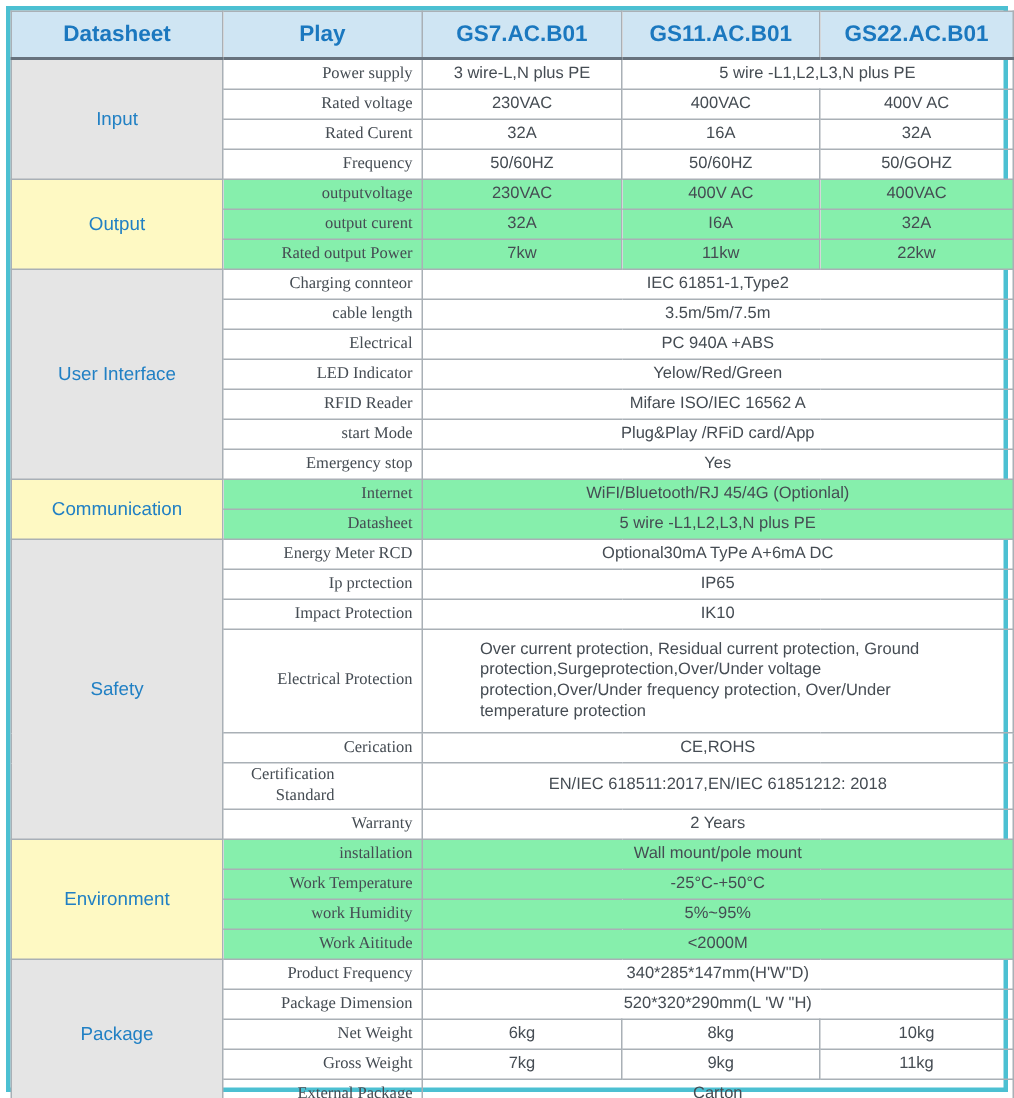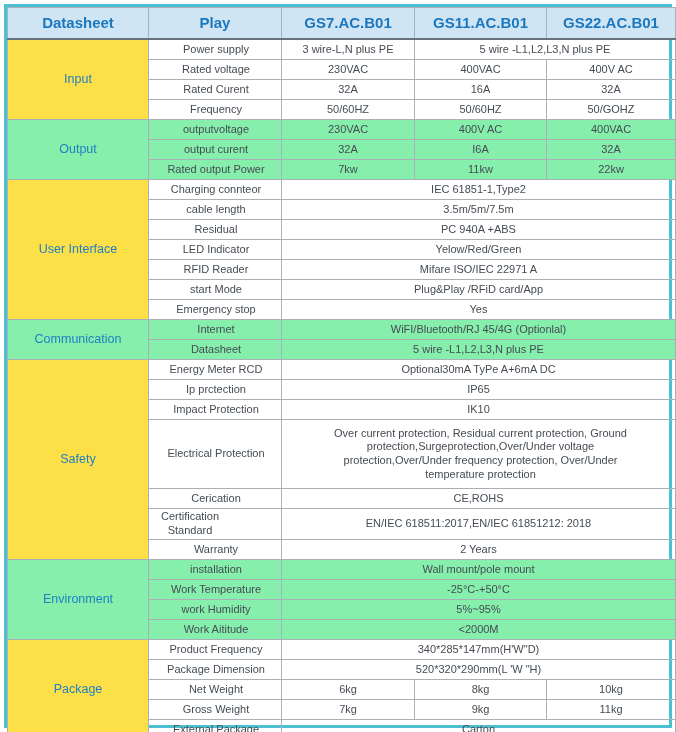--- a/index.html
+++ b/index.html
@@ -3,25 +3,25 @@
 <meta charset="utf-8">
 <style>
   html,body{margin:0;padding:0;background:#ffffff;font-family:"Liberation Sans",sans-serif;}
   .page{width:676px;height:732px;box-sizing:border-box;padding:4px;background:#ffffff;}
   .sheet{box-sizing:border-box;width:668px;height:724px;border:3px solid #4cc0d2;background:#ffffff;}
   table.spec{border-collapse:collapse;width:100%;height:100%;table-layout:fixed;}
   td,th{border:1px solid #a9b0b6;font-size:11px;color:#454c53;height:19px;padding:0 6px;
         text-align:center;vertical-align:middle;overflow:hidden;line-height:1.25;}
   th{background:#cfe5f3;color:#1b78bf;font-size:15px;height:30px;font-weight:bold;
      border-bottom:2px solid #67727d;}
-  td.label{text-align:center;padding-left:8px;}
-  td.section{color:#2180c4;font-size:12.5px;background:#fde047;}
+  td.label{text-align:right;padding-left:8px;font-family:Liberation Serif, serif;}
+  td.section{color:#2180c4;font-size:12.5px;background:#e5e5e5;}
   tr.tint td{background:#86efac;}
-  tr.tint td.section{background:#86efac;}
-  td.ep{text-align:center;padding:5px 34px 5px 38px;height:58px;}
+  tr.tint td.section{background:#fef9c3;}
+  td.ep{text-align:left;padding:5px 34px 5px 38px;height:58px;}
   td.wraplabel{padding-right:58px;height:30px;}
 </style>
 </head>
 <body>
 
 <div class="page">
 <div class="sheet">
 <table class="spec">
   <colgroup>
     <col style="width:141px">
@@ -88,30 +88,30 @@
   <tr>
     <td class="section" rowspan="7">User Interface</td>
     <td class="label">Charging connteor</td>
     <td colspan="3">IEC 61851-1,Type2</td>
   </tr>
   <tr>
     <td class="label">cable length</td>
     <td colspan="3">3.5m/5m/7.5m</td>
   </tr>
   <tr>
-    <td class="label">Residual</td>
+    <td class="label">Electrical</td>
     <td colspan="3">PC 940A +ABS</td>
   </tr>
   <tr>
     <td class="label">LED Indicator</td>
     <td colspan="3">Yelow/Red/Green</td>
   </tr>
   <tr>
     <td class="label">RFID Reader</td>
-    <td colspan="3">Mifare ISO/IEC 22971 A</td>
+    <td colspan="3">Mifare ISO/IEC 16562 A</td>
   </tr>
   <tr>
     <td class="label">start Mode</td>
     <td colspan="3">Plug&amp;Play /RFiD card/App</td>
   </tr>
   <tr>
     <td class="label">Emergency stop</td>
     <td colspan="3">Yes</td>
   </tr>
 

